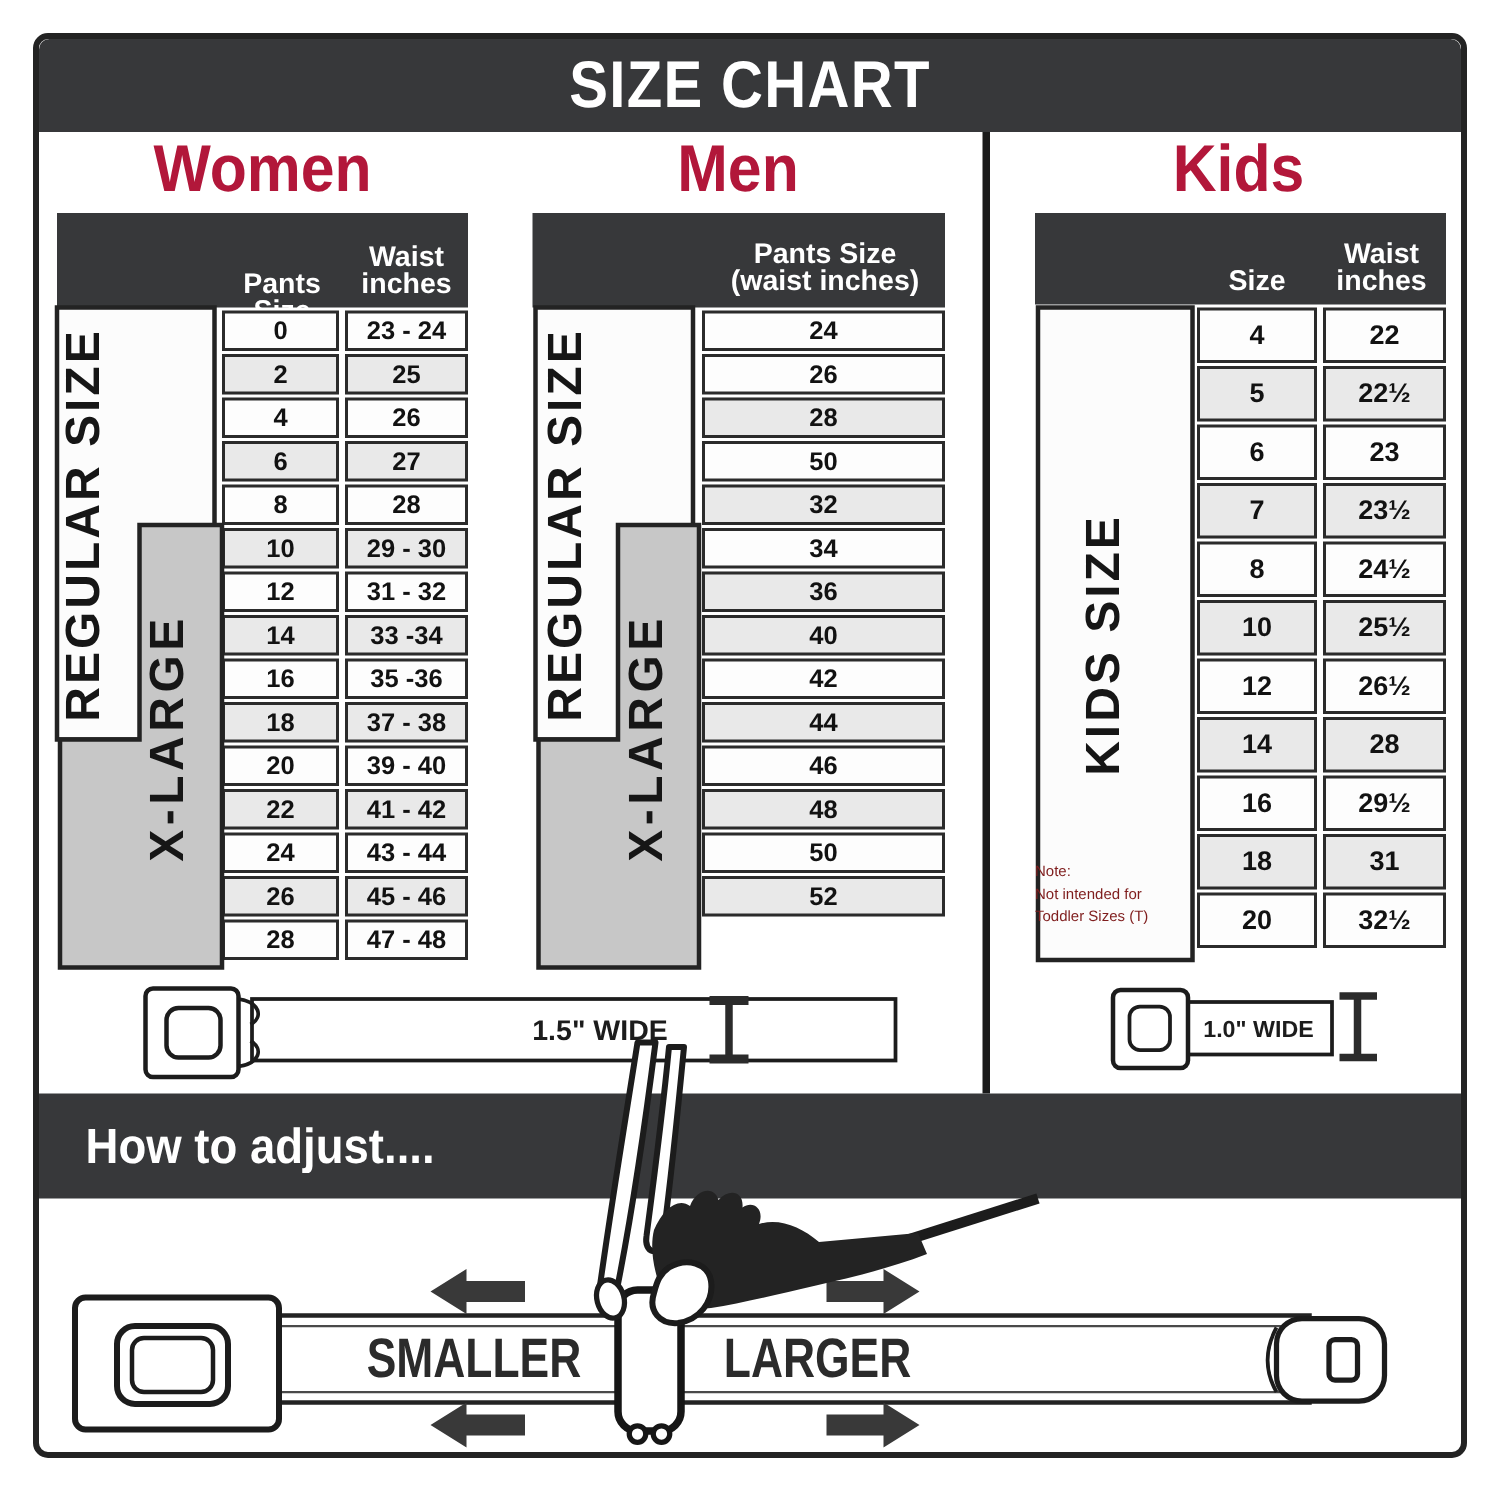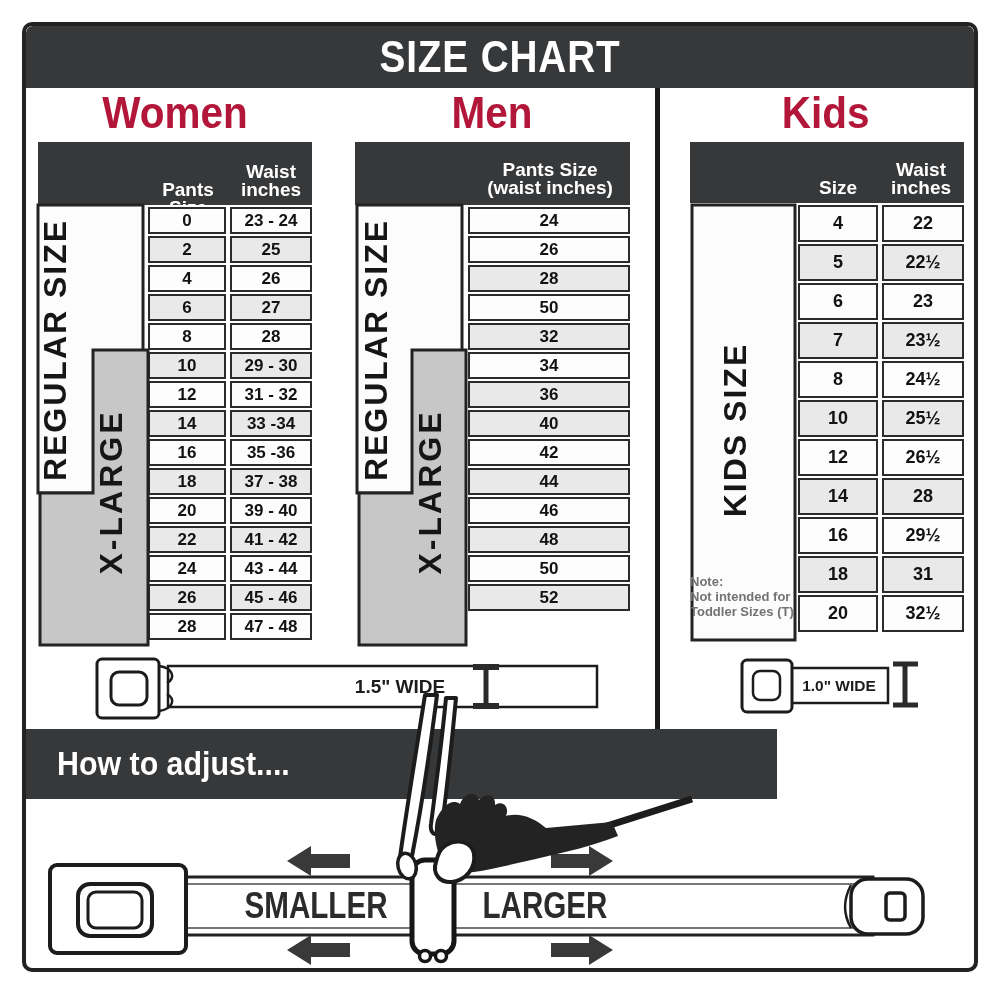--- a/index.html
+++ b/index.html
@@ -5,41 +5,41 @@
   html,body{margin:0;padding:0;background:#fff;}
   .canvas{position:relative;width:1000px;height:1000px;background:#ffffff;overflow:hidden;
           font-family:"Liberation Sans",sans-serif;}
   .abs{position:absolute;}
   
   .frame{left:22px;top:22px;width:956px;height:950px;border:4px solid #232323;border-radius:10px;
          box-sizing:border-box;pointer-events:none;z-index:12;}
   .titlebar{left:26px;top:26px;width:948px;height:62px;background:#37383a;border-radius:7px 7px 0 0;
             display:flex;align-items:center;justify-content:center;text-align:right;}
   .title-text{color:#fff;font-size:44px;font-weight:bold;letter-spacing:1px;transform:scaleX(.88);}
-  .band{left:26px;top:729px;width:751px;height:70px;background:#37383a;display:flex;align-items:center;}
+  .band{left:26px;top:729px;width:948px;height:70px;background:#37383a;display:flex;align-items:center;}
   .band-text{color:#fff;font-size:33px;font-weight:bold;margin-left:31px;transform:scaleX(.92);transform-origin:left center;}
   .divider{left:655px;top:88px;width:5px;height:641px;background:#1a1a1a;}
   
   .heading{top:92px;height:42px;display:flex;align-items:center;justify-content:center;
            color:#b2173a;font-size:44px;font-weight:bold;}
   .heading span{transform:scaleX(.92);}
   
   .thead{background:#37383a;}
   .hlabel{color:#fff;font-size:19px;font-weight:bold;text-align:center;line-height:18px;}
   
   .rows{position:absolute;display:grid;column-gap:4px;row-gap:2px;}
   #women-rows{left:148px;top:207px;grid-template-columns:78px 82px;grid-auto-rows:27px;}
   #men-rows{left:468px;top:207px;grid-template-columns:162px;grid-auto-rows:27px;}
   #kids-rows{left:798px;top:205px;grid-template-columns:80px 82px;grid-auto-rows:36.5px;row-gap:2.5px;}
   .cell{border:2.5px solid #2b2b2b;background:#fdfdfd;display:flex;align-items:center;justify-content:center;
         font-weight:bold;font-size:17px;color:#121212;box-sizing:border-box;}
   .cell.alt{background:#e9e9e9;}
   .cell.kcell{font-size:18px;}
   
-  .note{left:690px;top:574px;width:106px;font-size:13px;font-weight:bold;color:#737373;line-height:15px;z-index:3;}
+  .note{left:690px;top:574px;width:106px;font-size:10px;font-weight:normal;color:#7f1d1d;line-height:15px;z-index:3;}
   svg{position:absolute;left:0;top:0;font-family:"Liberation Sans",sans-serif;}
   #bg-svg{z-index:1;}
   #fg-svg{z-index:10;pointer-events:none;}
 </style>
 </head>
 <body>
 
 <div class="canvas">
 
   <svg id="bg-svg" width="1000" height="1000" viewBox="0 0 1000 1000">

